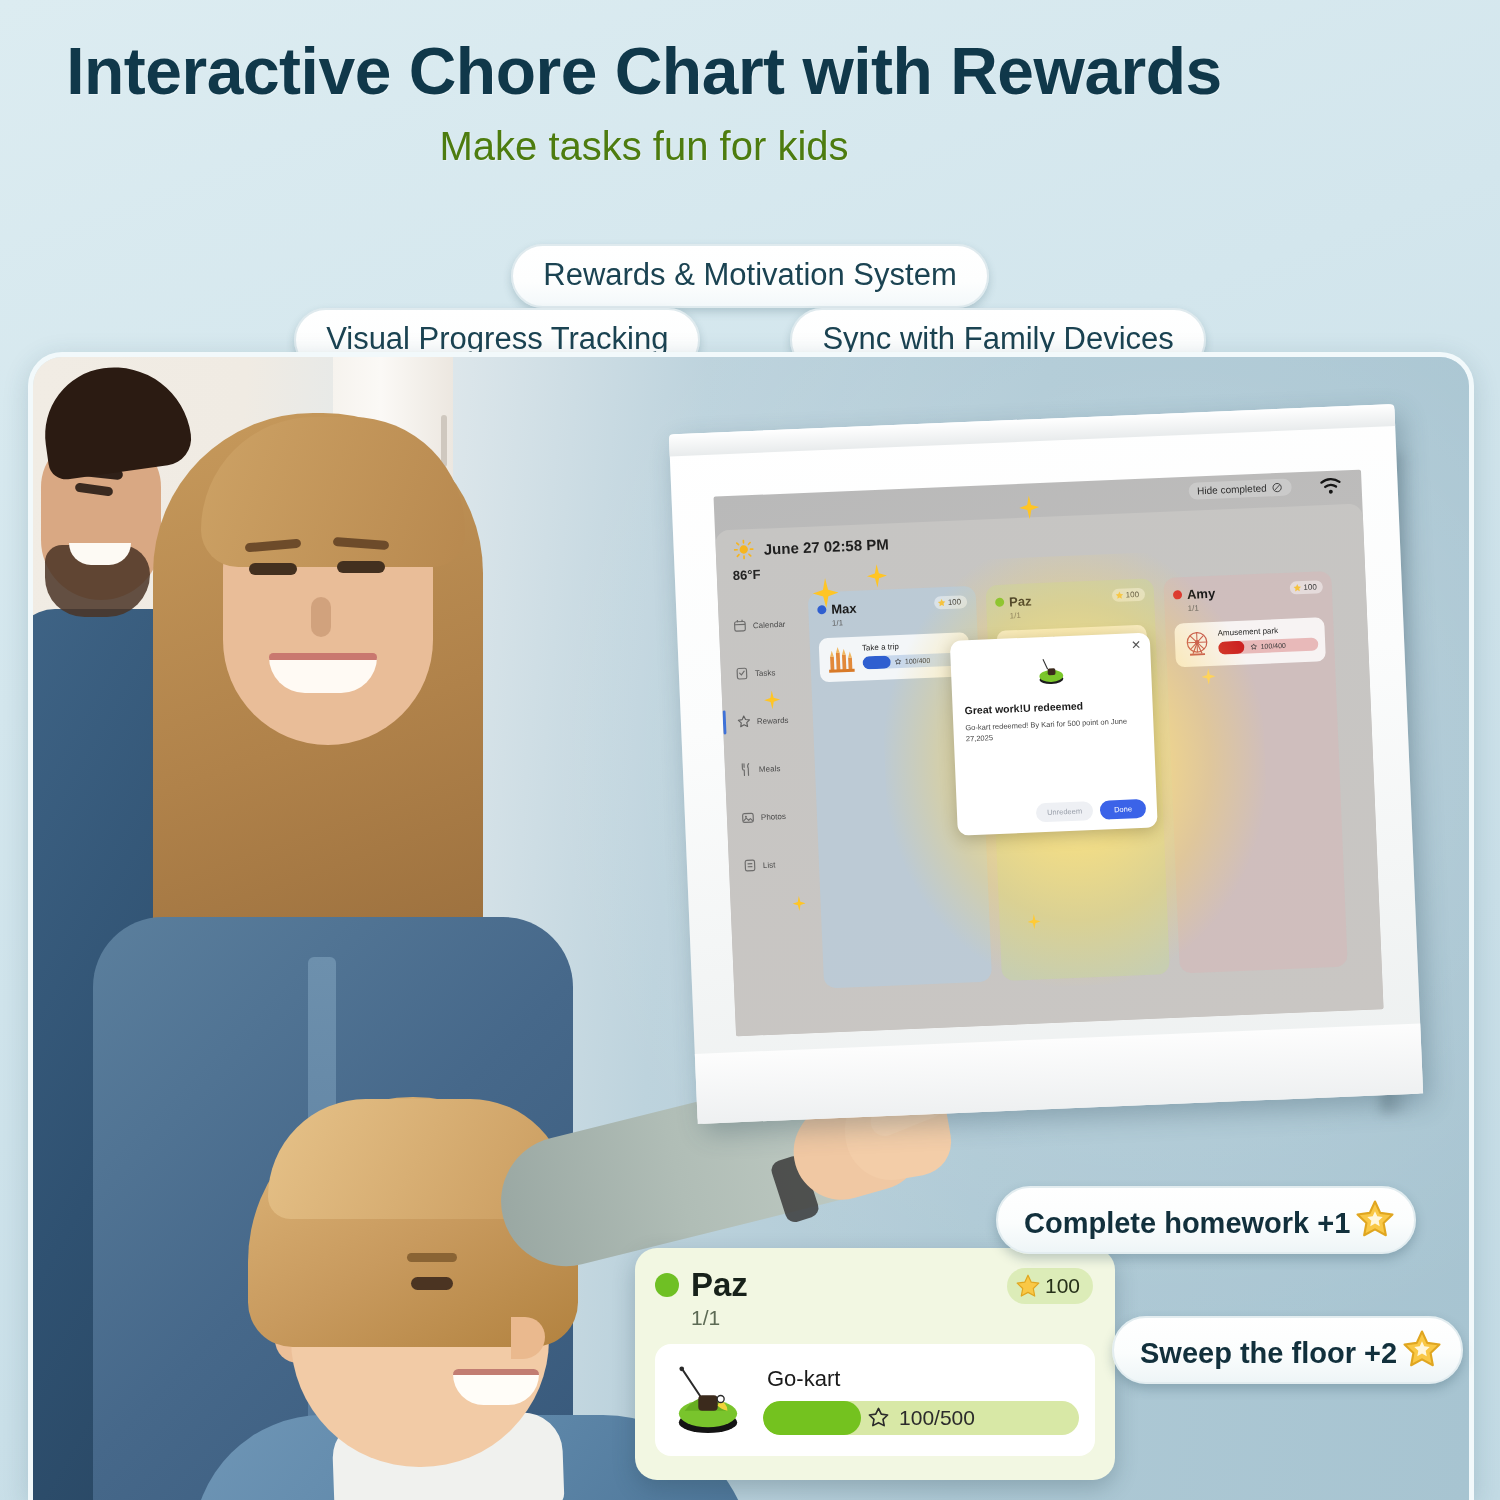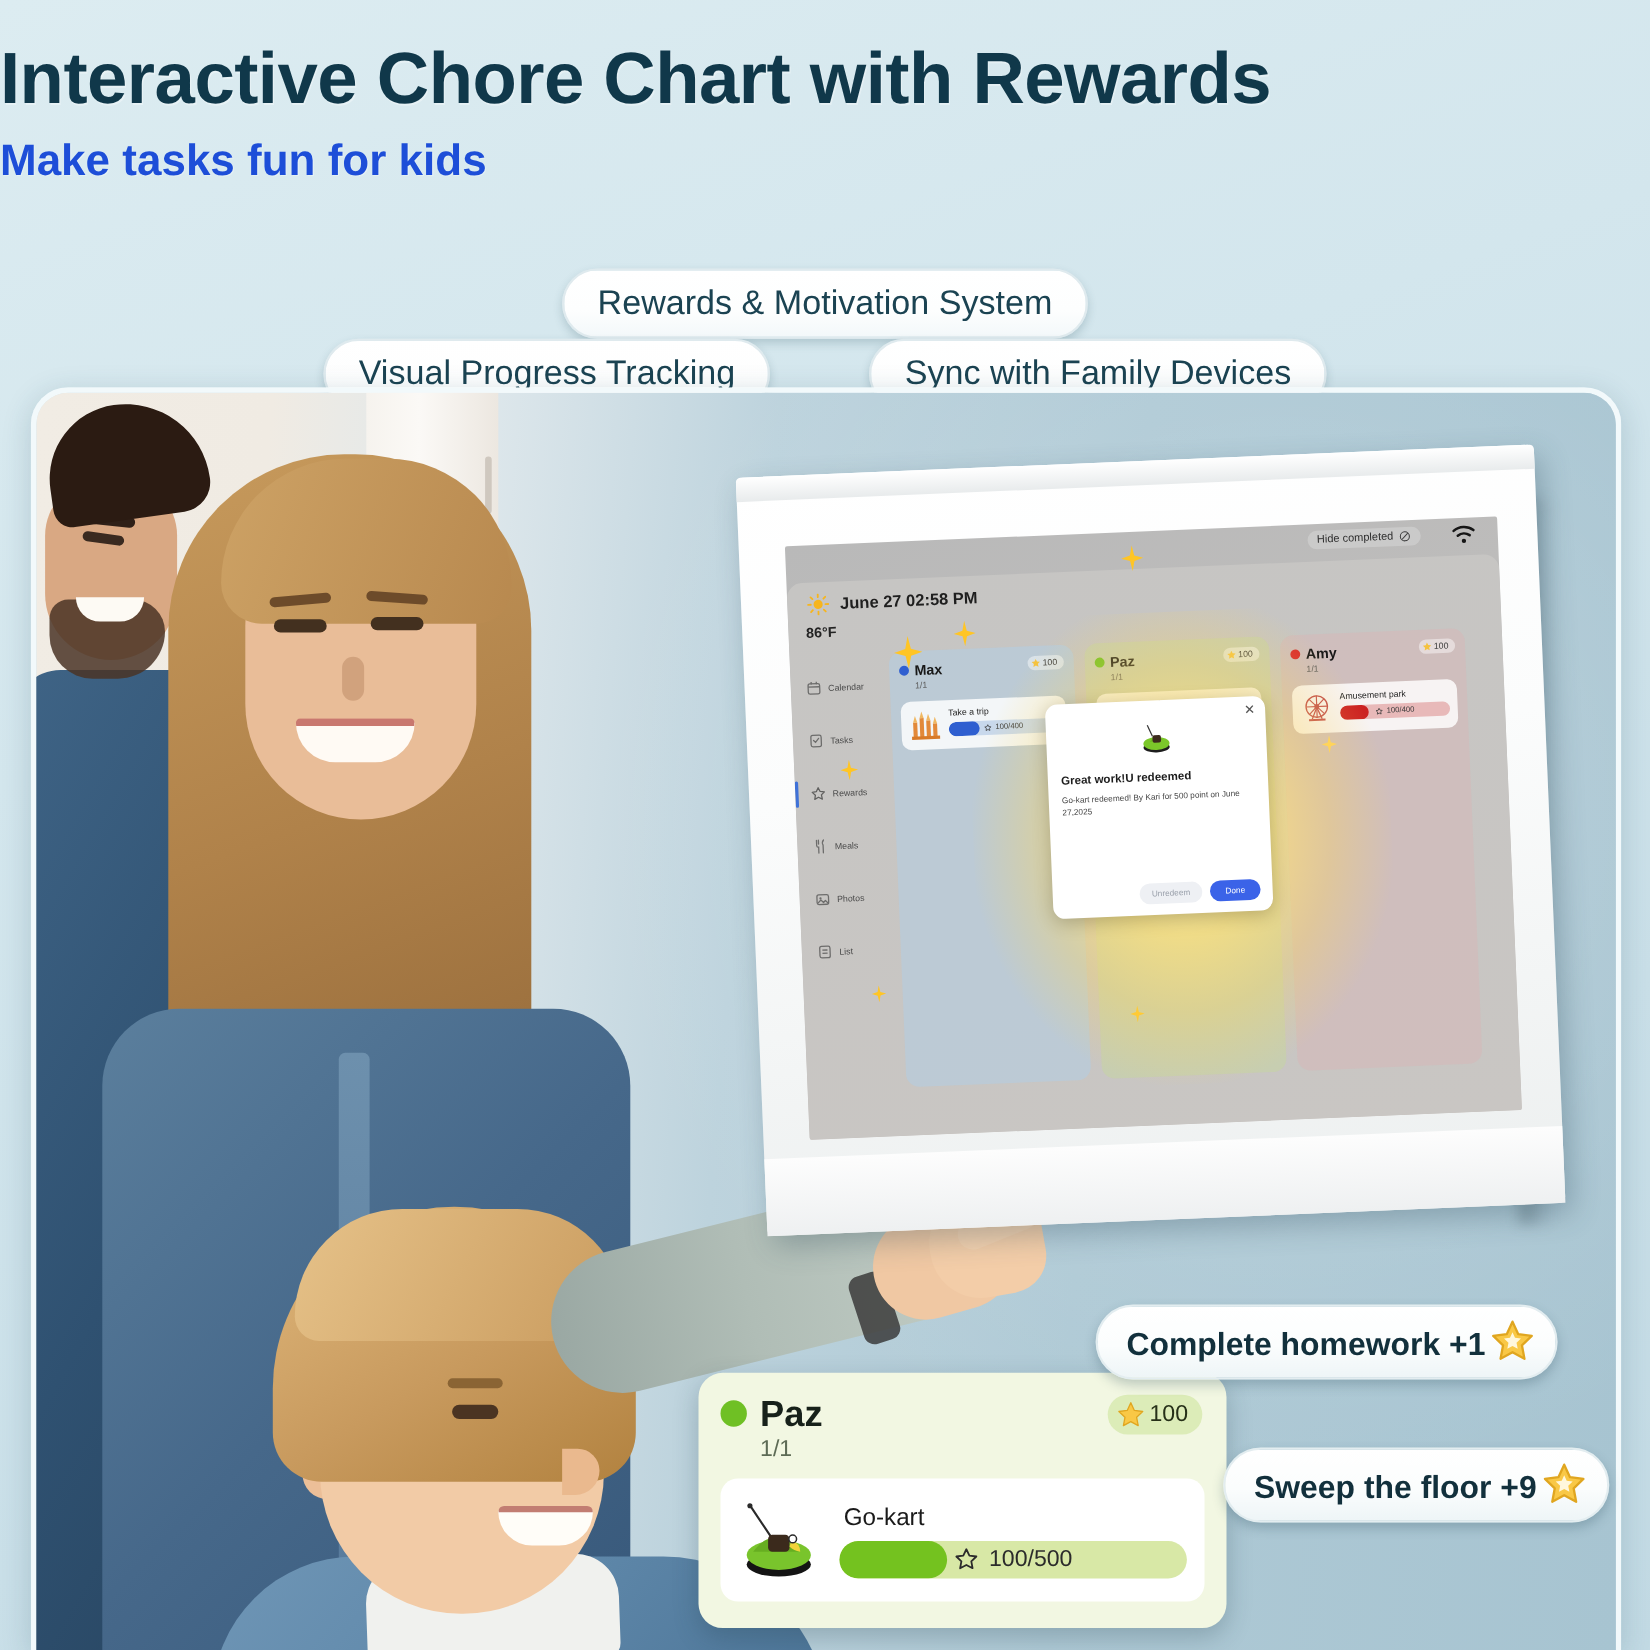--- a/index.html
+++ b/index.html
@@ -4,28 +4,28 @@
 <style>
   * { box-sizing: border-box; margin: 0; padding: 0; }
   html, body { width: 1500px; height: 1500px; overflow: hidden; }
   body {
     font-family: "Liberation Sans", sans-serif;
     background: linear-gradient(160deg, #dcecf1 0%, #d3e6ed 35%, #c9dfe8 70%, #c2dae4 100%);
     position: relative;
   }
 
   
-  #header { position: absolute; left: 0; top: 0; width: 1288px; height: 200px; }
+  #header { position: absolute; left: 0; top: 0; width: 1288px; height: 200px; text-align: center; }
   #main-title {
     font-size: 66px; font-weight: 700; color: #10384a; letter-spacing: -0.5px;
     line-height: 1.0; padding-top: 38px; font-stretch: condensed;
     text-shadow: 1px 1px 0 rgba(255,255,255,0.35);
   }
   #subtitle {
-    font-size: 40px; font-weight: 700; color: #1d4ed8; padding-top: 20px;
+    font-size: 40px; font-weight: 400; color: #4d7c0f; padding-top: 20px;
     text-shadow: 1px 1px 0 rgba(255,255,255,0.3);
   }
 
   
   #pills { position: absolute; left: 0; top: 222px; width: 1500px; }
   .pill-row { display: flex; justify-content: center; gap: 90px; }
   .pill-row.second { margin-top: 22px; }
   .pill {
     background: linear-gradient(180deg,#ffffff 0%,#fdfefe 60%,#f3f8fa 100%);
     border: 2px solid #dfeaee;
@@ -625,18 +625,18 @@
 
 <div class="task-badge" id="badge-homework">
   <span>Complete homework +1</span>
   <svg width="42" height="42" viewBox="0 0 24 24">
     <path d="M12 2l3 6.5 7 .9-5.1 4.9 1.3 7L12 17.9 5.8 21.3l1.3-7L2 9.4l7-.9z" fill="#f9c846" stroke="#e0a620" stroke-width="1.2" stroke-linejoin="round"></path>
     <path d="M12 7.5l1.3 2.9 3.1.4-2.3 2.2.6 3.1L12 14.6 9.3 16.1l.6-3.1-2.3-2.2 3.1-.4z" fill="#fff7dc"></path>
   </svg>
 </div>
 
 <div class="task-badge" id="badge-sweep">
-  <span>Sweep the floor +9</span>
+  <span>Sweep the floor +2</span>
   <svg width="42" height="42" viewBox="0 0 24 24">
     <path d="M12 2l3 6.5 7 .9-5.1 4.9 1.3 7L12 17.9 5.8 21.3l1.3-7L2 9.4l7-.9z" fill="#f9c846" stroke="#e0a620" stroke-width="1.2" stroke-linejoin="round"></path>
     <path d="M12 7.5l1.3 2.9 3.1.4-2.3 2.2.6 3.1L12 14.6 9.3 16.1l.6-3.1-2.3-2.2 3.1-.4z" fill="#fff7dc"></path>
   </svg>
 </div>
 
 </body></html>

